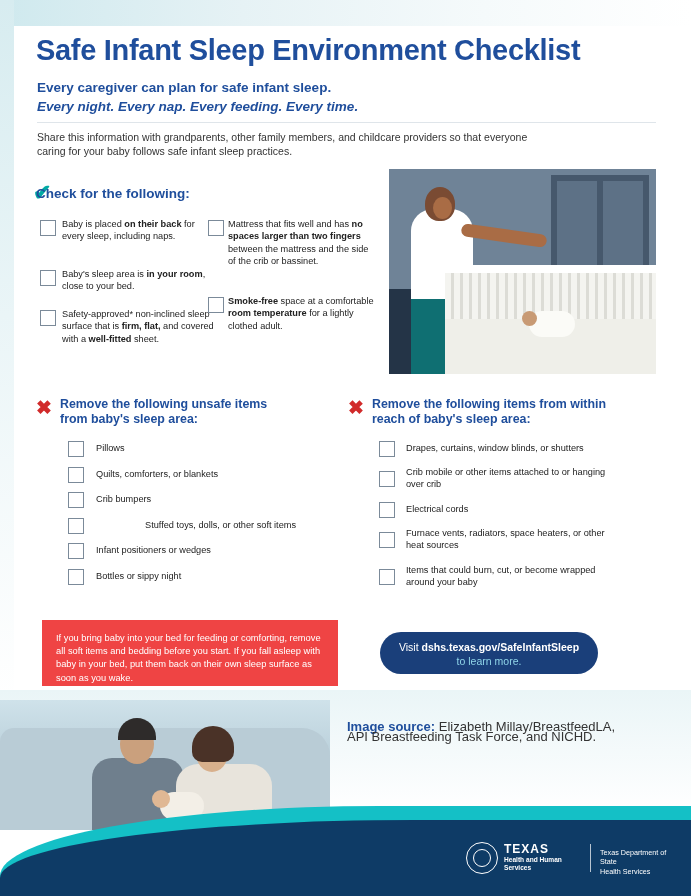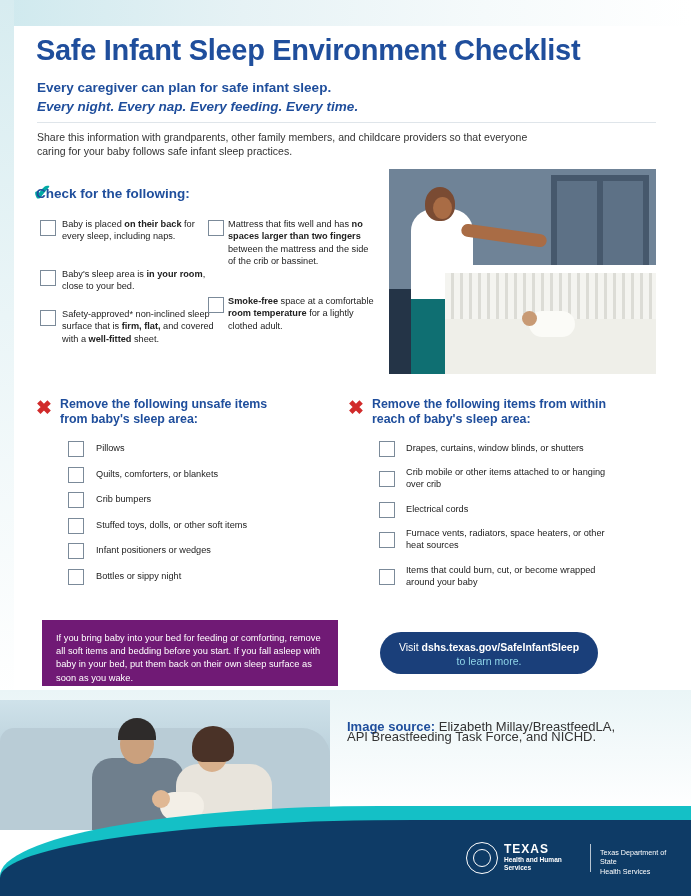--- a/index.html
+++ b/index.html
@@ -92,21 +92,21 @@
 
   
   .x-mark{position:absolute;font-size:19px;color:#d12a2a;font-weight:bold;line-height:19px;}
   .x-head{position:absolute;font-size:12.4px;font-weight:bold;color:#1f4e9c;line-height:15px;}
   .xcb{position:absolute;width:14px;height:14px;border:1px solid #7b8a99;background:#fff;}
   .xitem{position:absolute;font-size:9.2px;line-height:12.4px;color:#222;}
 
   
   .callout{
     position:absolute;left:42px;top:620px;width:296px;height:66px;
-    background:#701a75;color:#ffffff;
+    background:#ef4444;color:#ffffff;
     font-size:9.3px;line-height:13.2px;
     padding:12px 14px 0 14px;
     box-sizing:border-box;
   }
   .visit-btn{
     position:absolute;left:380px;top:632px;width:218px;height:42px;
     background:#1a3f7a;border-radius:21px;color:#ffffff;
     text-align:center;font-size:10.5px;line-height:14px;
     padding-top:8px;box-sizing:border-box;
   }
@@ -218,21 +218,21 @@
   <div class="xcb" style="left:68px;top:441px;"></div>
   <div class="xitem" style="left:96px;top:442px;width:200px;">Pillows</div>
 
   <div class="xcb" style="left:68px;top:467px;"></div>
   <div class="xitem" style="left:96px;top:468px;width:200px;">Quilts, comforters, or blankets</div>
 
   <div class="xcb" style="left:68px;top:492px;"></div>
   <div class="xitem" style="left:96px;top:493px;width:200px;">Crib bumpers</div>
 
   <div class="xcb" style="left:68px;top:518px;"></div>
-  <div class="xitem" style="left:96px;top:519px;width:200px;">Stuffed toys, dolls, or other soft items</div>
+  <div class="xitem" style="left:96px;top:519px;width:200px;text-align:right;">Stuffed toys, dolls, or other soft items</div>
 
   <div class="xcb" style="left:68px;top:543px;"></div>
   <div class="xitem" style="left:96px;top:544px;width:200px;">Infant positioners or wedges</div>
 
   <div class="xcb" style="left:68px;top:569px;"></div>
   <div class="xitem" style="left:96px;top:570px;width:200px;">Bottles or sippy night</div>
 
   <div class="x-mark" style="left:348px;top:398px;">✖</div>
   <div class="x-head" style="left:372px;top:397px;width:250px;">Remove the following items from within reach of baby's sleep area:</div>
 

